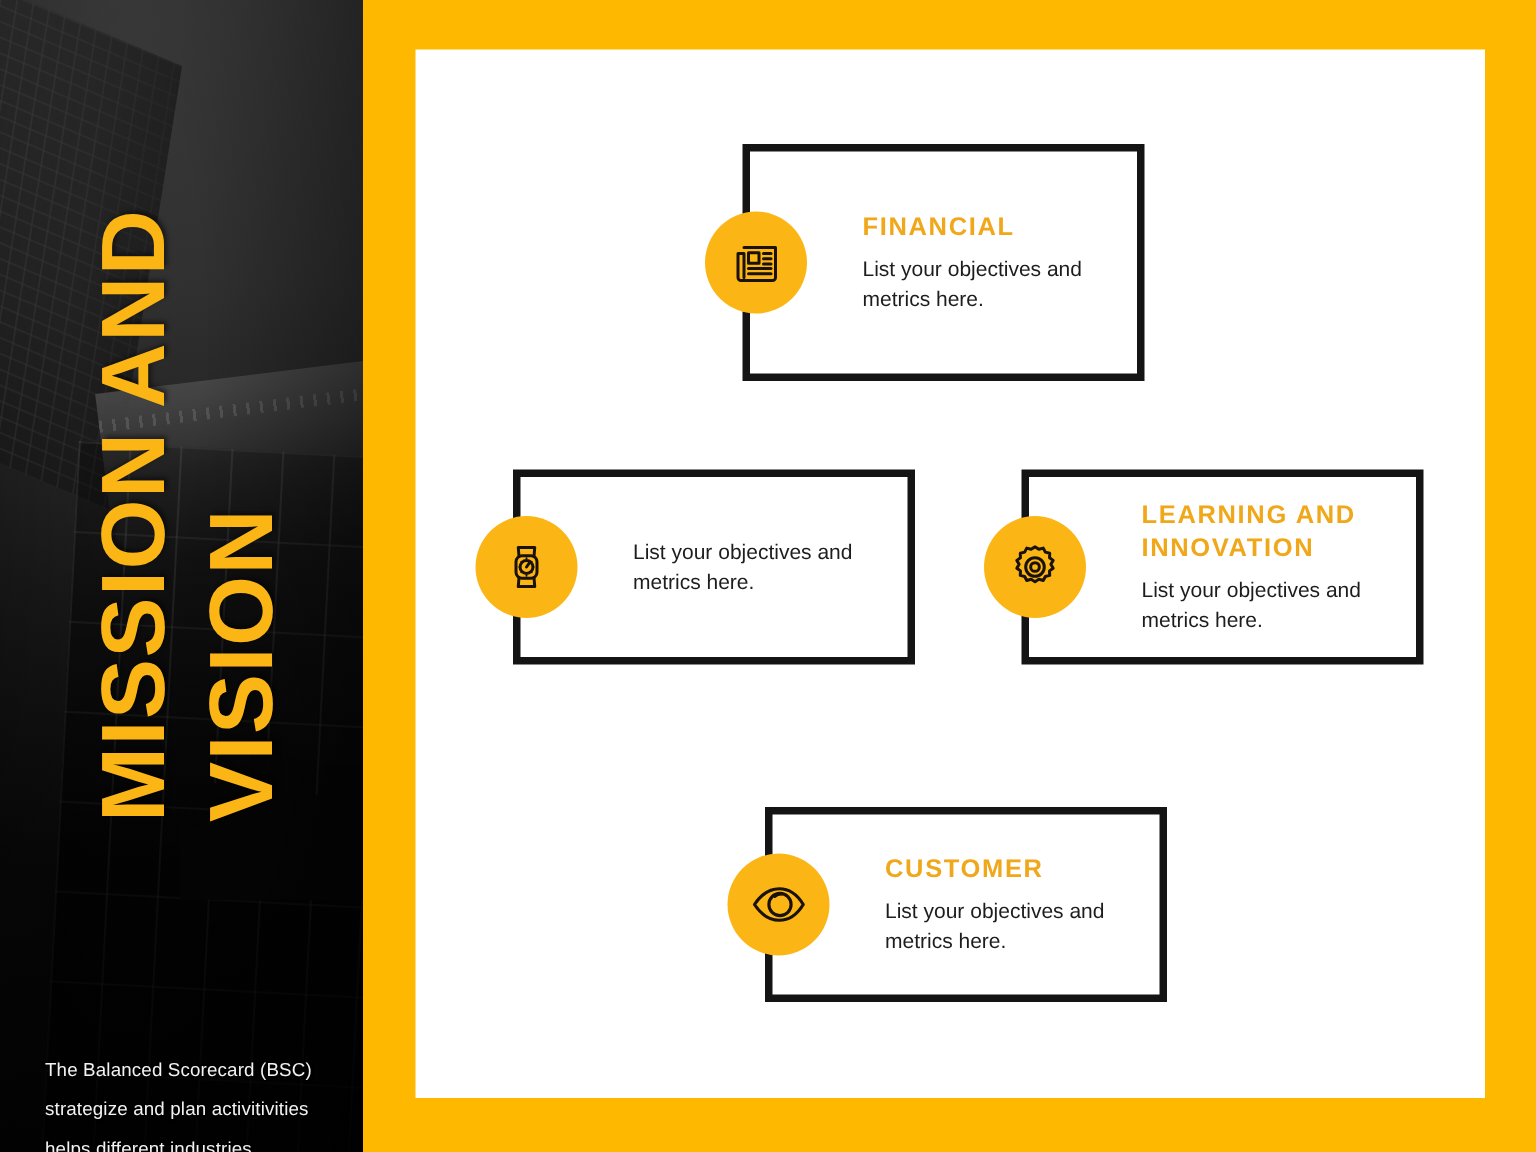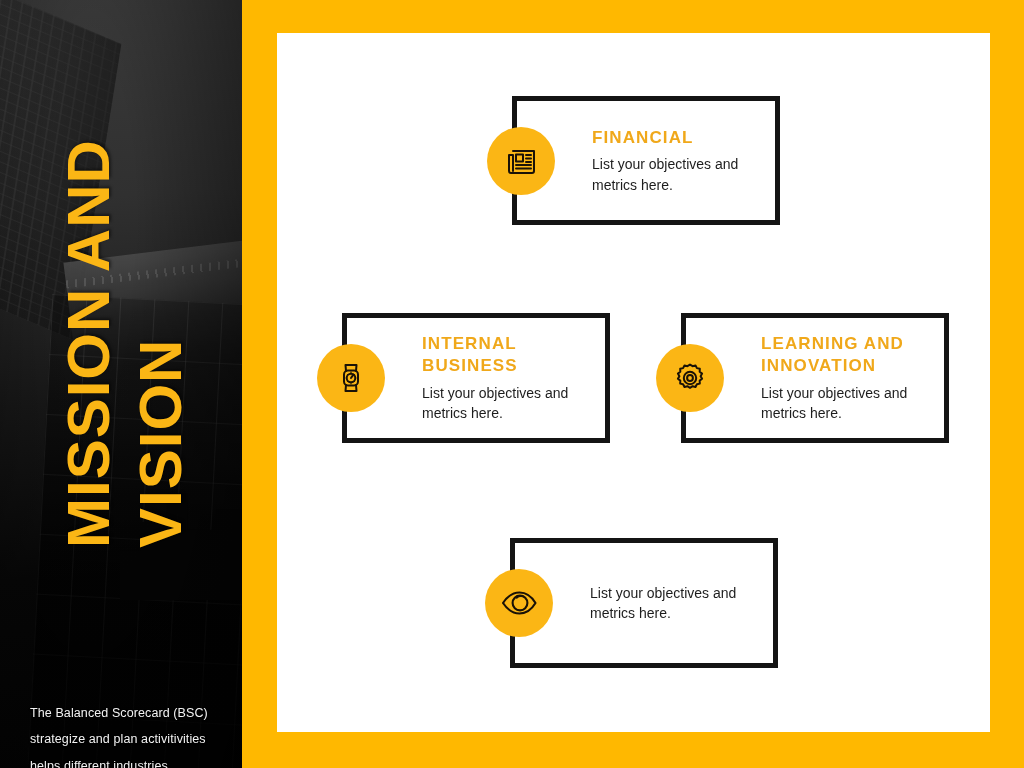--- a/index.html
+++ b/index.html
@@ -177,21 +177,21 @@
     border-radius: 50%;
     background: #FBB615;
     display: flex;
     align-items: center;
     justify-content: center;
     z-index: 3;
   }
   .icon-badge svg { display: block; }
 
   
-  .card-financial { left: 235px; top: 63px;  width: 268px; height: 129px; }
+  .card-financial { left: 218px; top: 63px;  width: 268px; height: 158px; }
   .card-internal  { left: 65px;  top: 280px; width: 268px; height: 130px; }
   .card-learning  { left: 404px; top: 280px; width: 268px; height: 130px; }
   .card-customer  { left: 233px; top: 505px; width: 268px; height: 130px; }
 
   .card-learning .card-body,
   .card-internal .card-body { width: 195px; }
 </style>
 </head>
 <body>
 
@@ -250,21 +250,20 @@
           <circle cx="18" cy="23.8" r=".7" fill="#1a1207" stroke="none"></circle>
           <circle cx="13.4" cy="18" r=".7" fill="#1a1207" stroke="none"></circle>
           <circle cx="22.6" cy="18" r=".7" fill="#1a1207" stroke="none"></circle>
           <circle cx="14.5" cy="14.5" r=".6" fill="#1a1207" stroke="none"></circle>
           <circle cx="21.5" cy="21.5" r=".6" fill="#1a1207" stroke="none"></circle>
           <circle cx="14.5" cy="21.5" r=".6" fill="#1a1207" stroke="none"></circle>
           <circle cx="21.5" cy="14.5" r=".6" fill="#1a1207" stroke="none"></circle>
         </svg>
       </div>
       <div class="card-body">
-        <div class="card-title">INTERNAL BUSINESS</div>
         <div class="card-desc">List your objectives and metrics here.</div>
       </div>
     </div>
 
     <div class="card card-learning">
       <div class="icon-badge">
         <svg width="36" height="36" viewBox="0 0 36 36" fill="none" stroke="#1a1207" stroke-width="2" stroke-linejoin="round" stroke-linecap="round">
           <path d="M18 4.6 l2.6 1.6 2.9 -.8 1.4 2.7 2.9 .7 -.1 3 2.4 1.8 -1.5 2.6 1.5 2.6 -2.4 1.8 .1 3 -2.9 .7 -1.4 2.7 -2.9 -.8 -2.6 1.6 -2.6 -1.6 -2.9 .8 -1.4 -2.7 -2.9 -.7 .1 -3 -2.4 -1.8 1.5 -2.6 -1.5 -2.6 2.4 -1.8 -.1 -3 2.9 -.7 1.4 -2.7 2.9 .8 z"></path>
           <circle cx="18" cy="18" r="6.2"></circle>
           <circle cx="18" cy="18" r="2.9"></circle>
@@ -278,18 +277,19 @@
 
     <div class="card card-customer">
       <div class="icon-badge">
         <svg width="40" height="40" viewBox="0 0 40 40" fill="none" stroke="#1a1207" stroke-width="2.1" stroke-linejoin="round" stroke-linecap="round">
           <path d="M4 20 C9 12.5 15 9.5 20.5 9.5 C26 9.5 32 12.5 36.5 20 C32 27.5 26 30.5 20.5 30.5 C15 30.5 9 27.5 4 20 Z"></path>
           <circle cx="21" cy="20" r="7.4"></circle>
           <path d="M17.6 14.6 a6.2 6.2 0 0 1 4.4 -1.6"></path>
         </svg>
       </div>
       <div class="card-body">
+        <div class="card-title">CUSTOMER</div>
         <div class="card-desc">List your objectives and metrics here.</div>
       </div>
     </div>
 
   </div>
 </div>
 
 </body></html>

